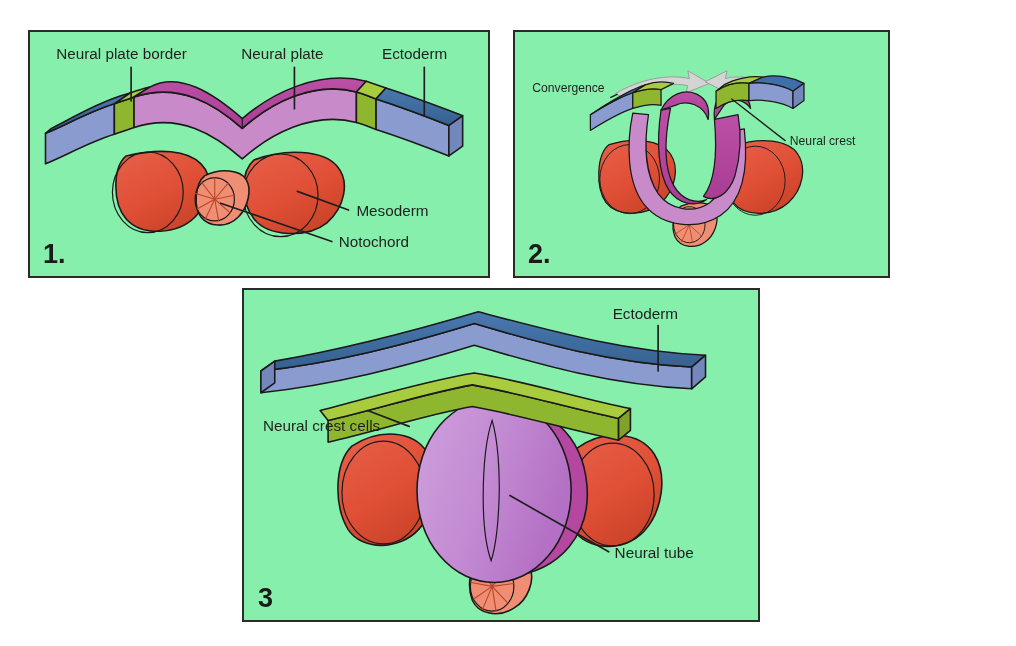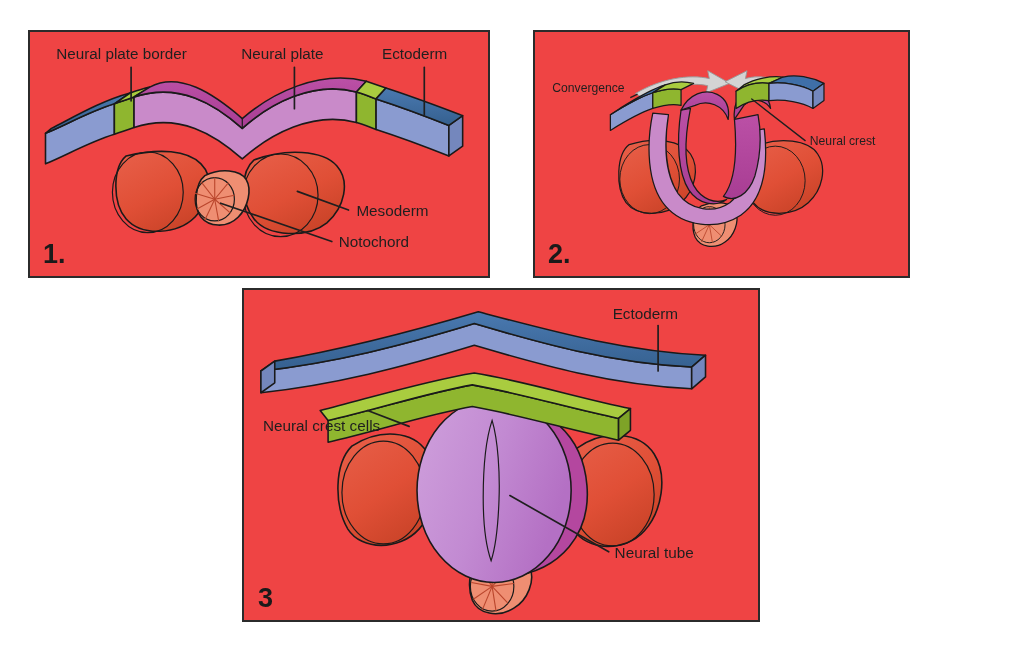--- a/index.html
+++ b/index.html
@@ -10,27 +10,27 @@
   }
   body {
     width: 1016px;
     height: 646px;
     position: relative;
     font-family: "Liberation Sans", sans-serif;
     overflow: hidden;
   }
   .stage-panel {
     position: absolute;
-    background: #ef4444;
+    background: #86efac;
     border: 2px solid #2b2b2b;
     box-sizing: border-box;
     text-align: right;
   }
   #panel-1 { left: 28px;  top: 30px;  width: 462px; height: 248px; }
-  #panel-2 { left: 513px; top: 30px;  width: 377px; height: 248px; margin-left: 20px; }
+  #panel-2 { left: 513px; top: 30px;  width: 377px; height: 248px; }
   #panel-3 { left: 242px; top: 288px; width: 518px; height: 334px; }
 
   .panel-number {
     position: absolute;
     font-size: 27px;
     font-weight: bold;
     color: #1a1a1a;
     letter-spacing: 0px;
     user-select: none;
   }

